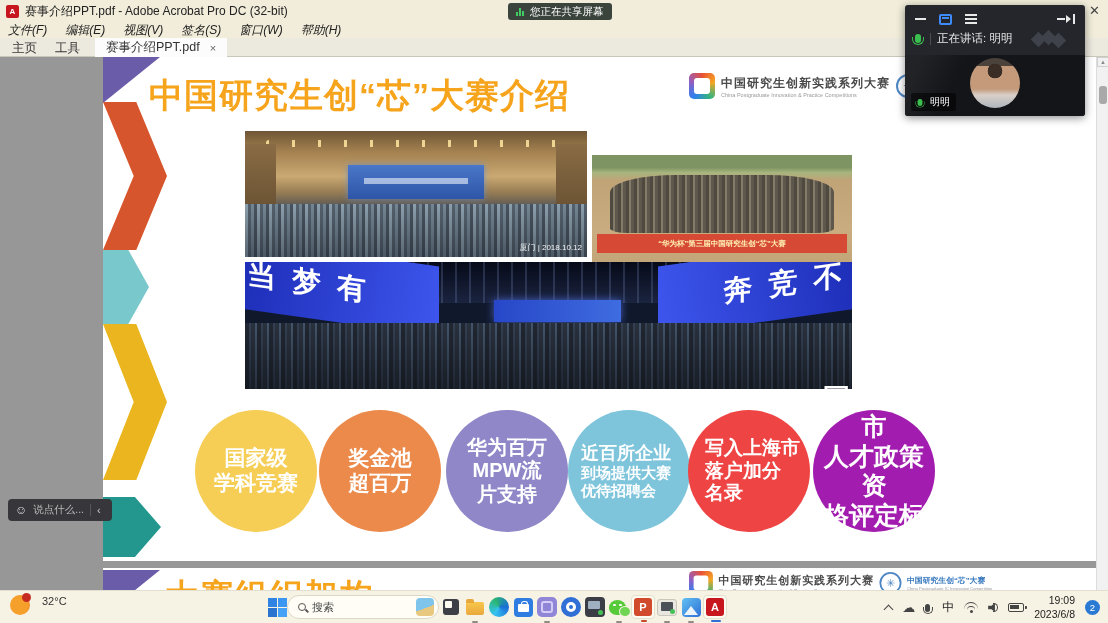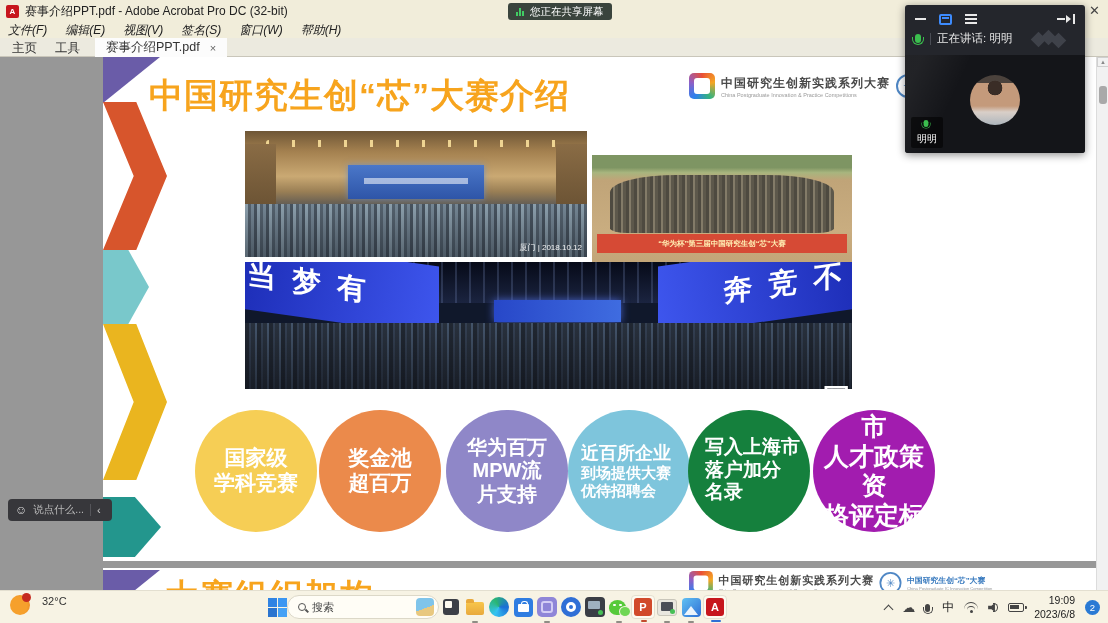--- a/index.html
+++ b/index.html
@@ -99,39 +99,39 @@
 
   
   .circle { position:absolute; top:353px; width:122px; height:122px; border-radius:50%; color:#fff;
             display:flex; flex-direction:column; justify-content:center; align-items:center;
             font-weight:900; text-align:center; line-height:1.18; }
   .c1 { left:92px;  background:#F6CE55; font-size:21px; }
   .c2 { left:216px; background:#EB8A4B; font-size:21px; }
   .c3 { left:343px; background:#8F87C8; font-size:20px; }
   .c4 { left:465px; background:#7EC5DC; align-items:flex-start; padding-left:13px; text-align:left; }
   .c4 .big { font-size:18px; } .c4 .sm { font-size:15px; font-weight:700; }
-  .c5 { left:585px; background:#15803d; align-items:flex-start; padding-left:17px; text-align:left; font-size:19px;font-family:Liberation Mono, monospace; }
+  .c5 { left:585px; background:#ef4444; align-items:flex-start; padding-left:17px; text-align:left; font-size:19px; }
   .c6 { left:710px; background:#a21caf; font-size:25px; }
 
   
   .tri2 { position:absolute; left:0; top:2px; width:57px; height:46px; background:#6A5CA8; clip-path:polygon(0 0,100% 0,0 100%); }
   .title2 { position:absolute; left:62px; top:6px; font-size:33px; font-weight:900; color:#F7A41D; letter-spacing:2px; white-space:nowrap; }
   .lb2 { left:586px; top:3px; transform:scale(.92); transform-origin:left top; }
   .logo2-texts .ln2 { font-size:8.5px; color:#3a7bbf; font-weight:bold; white-space:nowrap; }
   .logo2-texts .ls2 { font-size:4.5px; color:#9a9a9a; white-space:nowrap; }
 
   
   .share { position:absolute; left:508px; top:3px; height:17px; background:#3a443d; border-radius:3px;
            display:flex; align-items:center; gap:6px; padding:0 8px; color:#fff; font-size:10.5px; z-index:50; }
   .eq { display:flex; align-items:flex-end; gap:1px; }
   .eq i { display:block; width:2px; background:#41cc64; }
   .eq i:nth-child(1){height:4px;} .eq i:nth-child(2){height:8px;} .eq i:nth-child(3){height:5px;}
 
   
-  .meeting { position:absolute; left:905px; top:5px; width:180px; height:148px; background:#24262c;
+  .meeting { position:absolute; left:905px; top:5px; width:180px; height:111px; background:#24262c;
              border-radius:3px; box-shadow:0 2px 8px rgba(0,0,0,.45); z-index:40; }
   .m-controls { display:flex; align-items:center; gap:13px; padding:8px 10px 4px; height:24px; }
   .ic-min { width:11px; height:2px; background:#e8e8e8; }
   .ic-cam { width:13px; height:11px; border:2px solid #3d8bfd; border-radius:2px; position:relative; }
   .ic-cam::after { content:""; position:absolute; left:1px; right:1px; top:1px; height:2px; background:#3d8bfd; }
   .ic-burger { display:flex; flex-direction:column; gap:2px; }
   .ic-burger i { display:block; width:12px; height:2px; background:#e8e8e8; }
   .ic-collapse { margin-left:auto; display:flex; align-items:center; gap:1px; }
   .ic-collapse .bar { width:8px; height:2px; background:#e8e8e8; }
   .ic-collapse .head { width:0; height:0; border-top:4px solid transparent; border-bottom:4px solid transparent; border-left:5px solid #e8e8e8; }
@@ -143,21 +143,21 @@
   .m-div { width:1px; height:12px; background:#4a4d55; }
   .watermark { position:absolute; right:16px; top:2px; width:40px; height:18px; opacity:.55; }
   .watermark i { position:absolute; width:11px; height:11px; background:#565a63; transform:rotate(45deg); }
   .watermark i:nth-child(1){left:4px;top:3px;} .watermark i:nth-child(2){left:14px;top:1px;} .watermark i:nth-child(3){left:24px;top:4px;}
   .m-video { position:absolute; left:0; top:50px; right:0; bottom:0; border-radius:0 0 3px 3px; overflow:hidden;
              background:linear-gradient(115deg, rgba(255,255,255,.06) 8%, transparent 30%), #141519; }
   .avatar { position:absolute; left:50%; top:46%; transform:translate(-50%,-50%); width:50px; height:50px; border-radius:50%;
             background:radial-gradient(circle at 50% 26%, #3a2d26 0 16%, rgba(0,0,0,0) 17%),
                        linear-gradient(180deg,#4b423c 0 16%,#c49a7b 17% 62%,#d9cfc8 74%,#aeb6bd 100%); }
   .m-nametag { position:absolute; left:6px; bottom:5px; background:rgba(0,0,0,.55); border-radius:2px;
-               display:flex; align-items:center; gap:4px; padding:2px 6px; color:#fff; font-size:10px;flex-direction:column; }
+               display:flex; align-items:center; gap:4px; padding:2px 6px; color:#fff; font-size:10px; }
   .mic.mini { transform:scale(.8); }
 
   
   .chat { position:absolute; left:8px; top:499px; width:104px; height:22px; background:#37373b; border-radius:4px;
           display:flex; align-items:center; gap:6px; padding:0 7px; z-index:30; color:#b9b9b9; font-size:10.5px; }
   .smiley { font-size:12px; color:#ddd; line-height:1; }
   .chat .div { width:1px; height:12px; background:#55555a; }
   .chat .col { color:#ccc; font-size:11px; }
 
   

